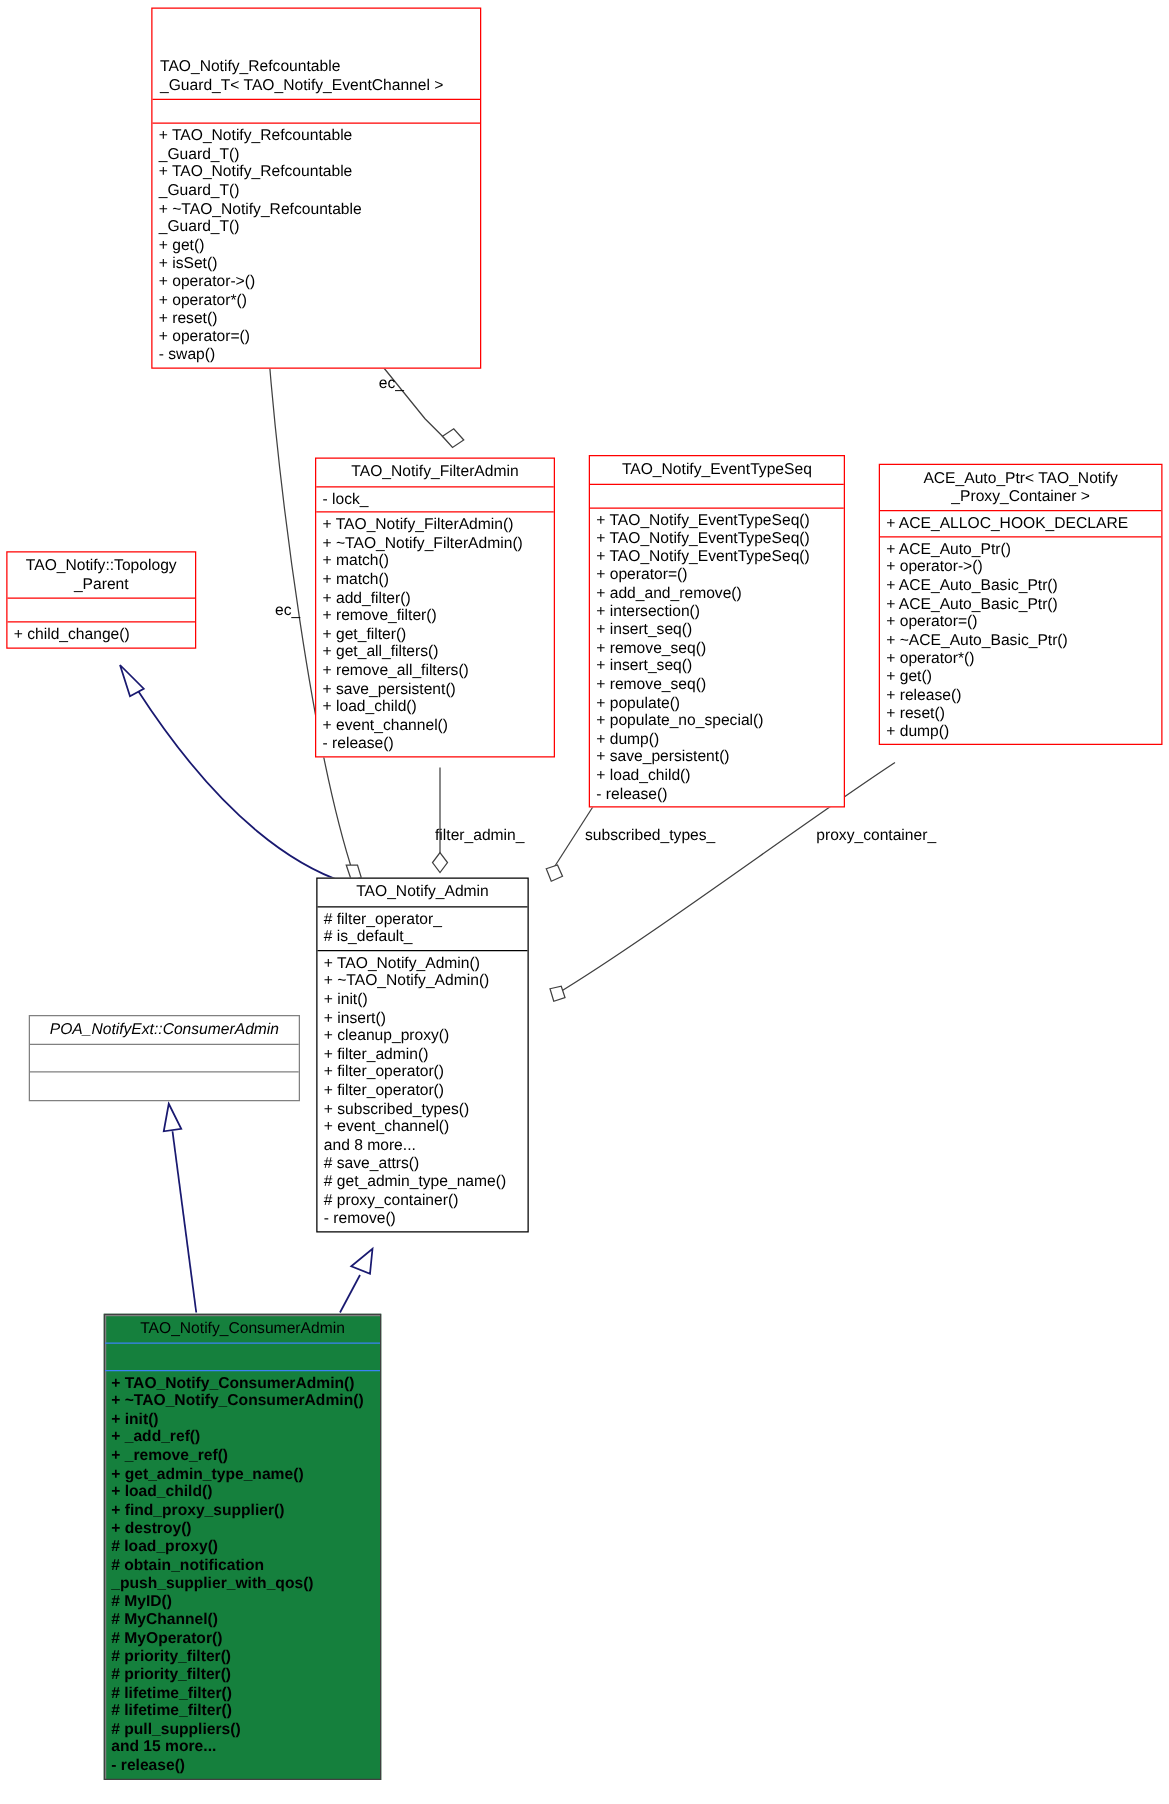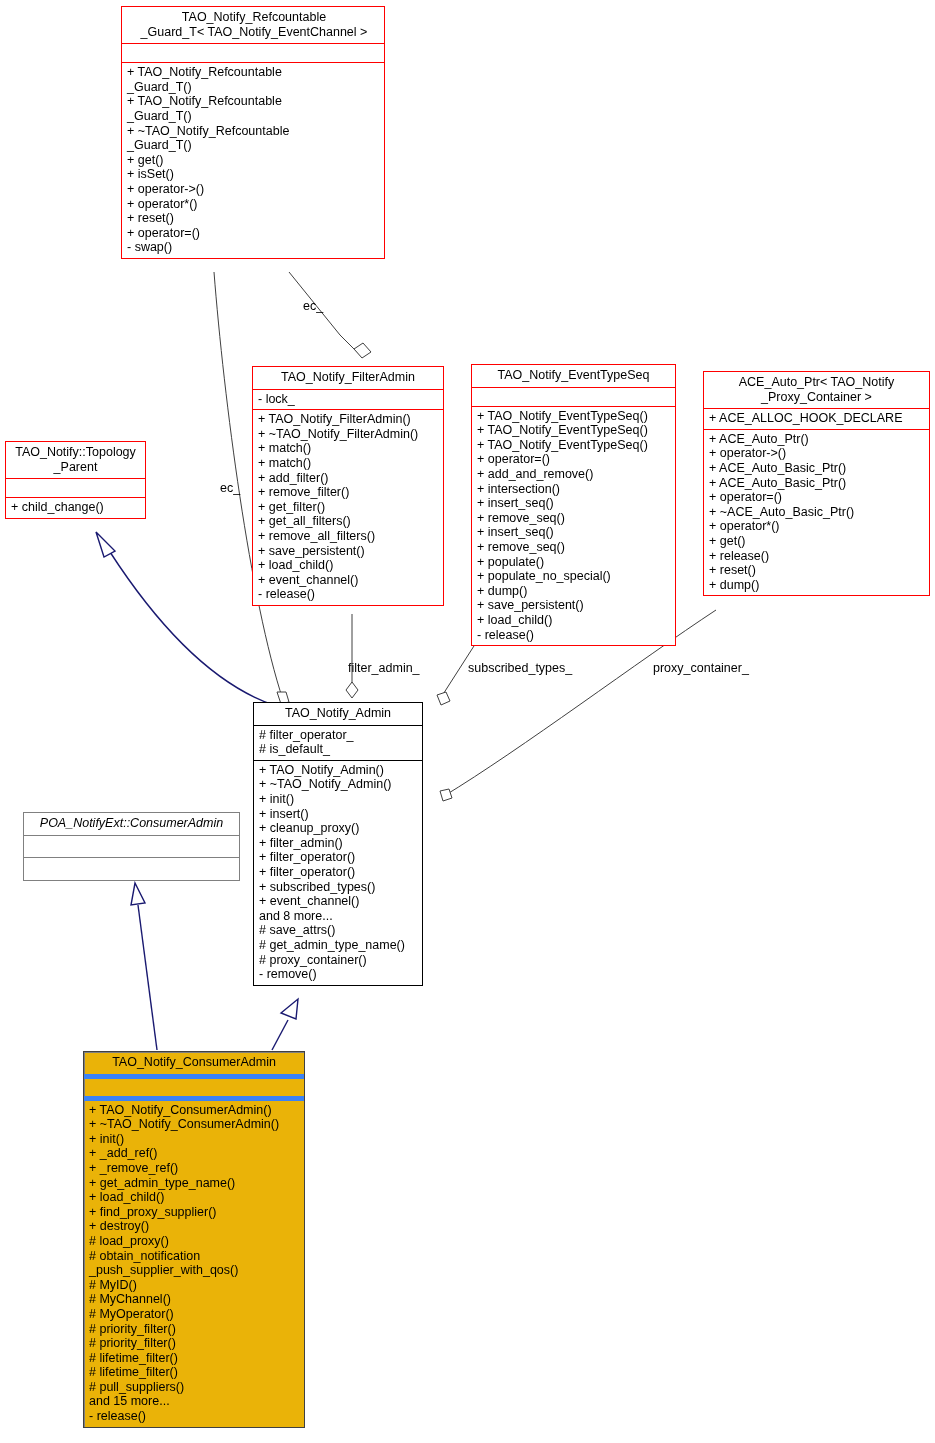--- a/index.html
+++ b/index.html
@@ -31,41 +31,42 @@
     background: #ffffff;
     border: 1px solid #ff0000;
     font-size: 12.5px;
     line-height: 14.6px;
     color: #000000;
   }
   .uml-box.black-border {
     border: 1px solid #000000;
   }
   .uml-box.highlight {
-    background: #eab308;
+    background: #15803d;
     border: 1px solid #404040;
     box-shadow: 1px 1px 0 #808080 inset;
   }
   .uml-box .sec {
     box-sizing: border-box;
     padding: 2px 5px 3px 5px;
   }
   .uml-box .sec.title {
     text-align: center;
     padding: 3px 4px 4px 4px;
     white-space: pre-line;
   }
   .uml-box .sec.divider-red {
     border-top: 1px solid #ff0000;
   }
   .uml-box .sec.divider-black {
     border-top: 1px solid #000000;
   }
   .uml-box .sec.divider-dark {
-    border-top: 5px solid #3b82f6;
+    border-top: 1px solid #3b82f6;
+    font-weight: bold;
   }
   .uml-box .sec.empty {
     height: 19px;
   }
   .uml-box .member {
     white-space: pre-line;
     display: block;
   }
   .edge-label {
     position: absolute;
@@ -117,21 +118,21 @@
       <polygon points="135,883 145,903 131,905" fill="#ffffff" stroke="#191970" stroke-width="1.4"></polygon>
     </g>
 
     <g>
       <path d="M 272 1050 L 288 1020" stroke="#191970" stroke-width="1.4" fill="none"></path>
       <polygon points="298,999 296,1019 281,1013" fill="#ffffff" stroke="#191970" stroke-width="1.4"></polygon>
     </g>
   </svg>
 
   <div class="uml-box" style="left:121px; top:6px; width:264px;">
-    <div class="sec title" style="text-align:center; padding-left:6px;">TAO_Notify_Refcountable
+    <div class="sec title" style="text-align:left; padding-left:6px;margin-top:36px;">TAO_Notify_Refcountable
 _Guard_T&lt; TAO_Notify_EventChannel &gt;</div>
     <div class="sec divider-red empty"></div>
     <div class="sec divider-red">
       <span class="member">+ TAO_Notify_Refcountable
 _Guard_T()</span>
       <span class="member">+ TAO_Notify_Refcountable
 _Guard_T()</span>
       <span class="member">+ ~TAO_Notify_Refcountable
 _Guard_T()</span>
       <span class="member">+ get()</span>
@@ -203,21 +204,21 @@
       <span class="member">+ operator=()</span>
       <span class="member">+ ~ACE_Auto_Basic_Ptr()</span>
       <span class="member">+ operator*()</span>
       <span class="member">+ get()</span>
       <span class="member">+ release()</span>
       <span class="member">+ reset()</span>
       <span class="member">+ dump()</span>
     </div>
   </div>
 
-  <div class="uml-box" style="left:5px; top:441px; width:141px;">
+  <div class="uml-box" style="left:5px; top:441px; width:152px;">
     <div class="sec title">TAO_Notify::Topology
 _Parent</div>
     <div class="sec divider-red empty"></div>
     <div class="sec divider-red">
       <span class="member">+ child_change()</span>
     </div>
   </div>
 
   <div class="uml-box black-border" style="left:253px; top:702px; width:170px;">
     <div class="sec title">TAO_Notify_Admin</div>

